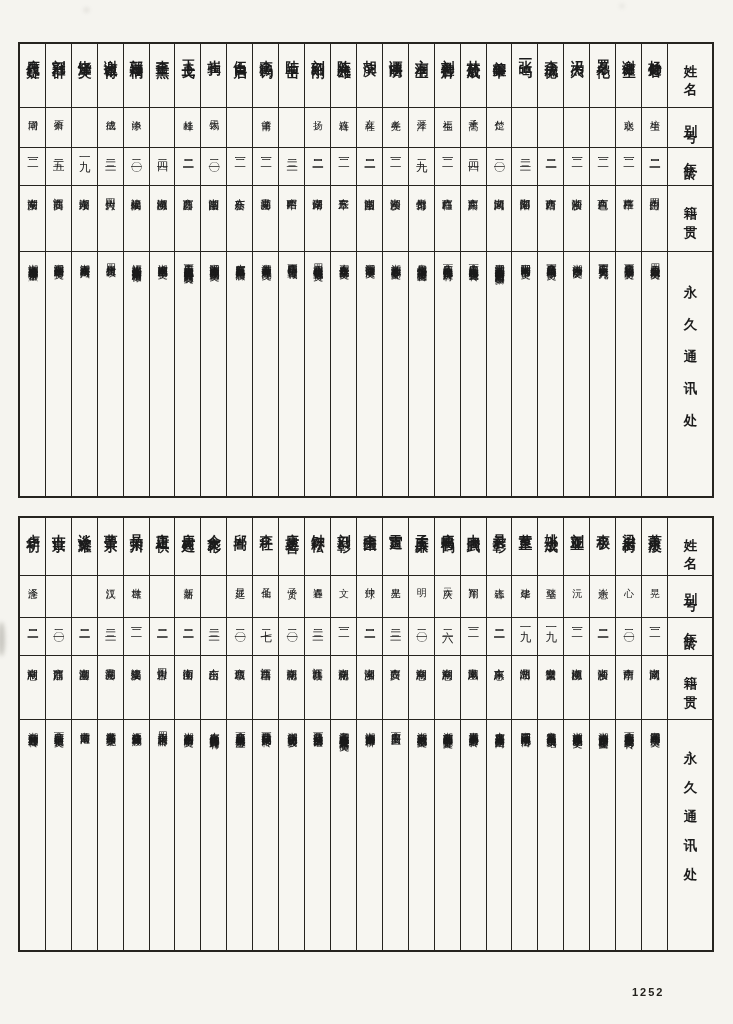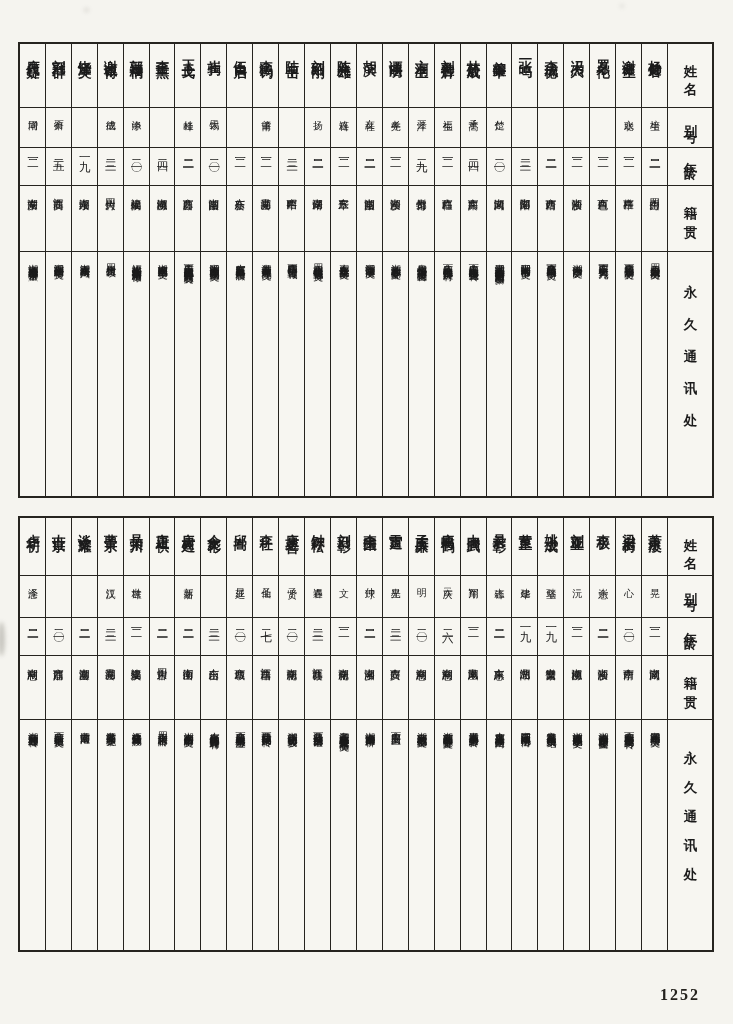--- a/index.html
+++ b/index.html
@@ -39,22 +39,22 @@
 
   .hl { font-weight:700; font-size:13.5px; }
   .hl1 { letter-spacing:18px; padding-top:9px; }
   .hl2 { letter-spacing:7px;  padding-top:5px; }
   .hl3 { letter-spacing:4px;  padding-top:3px; }
   .hl4 { letter-spacing:20px; padding-top:9px; }
   .t-top .hl5 { letter-spacing:32px; padding-top:22px; }
   .t-bot .hl5 { letter-spacing:29px; padding-top:20px; }
 
   .pageno {
-    position:absolute; top:986px; left:660px;
-    font-family:Liberation Serif, serif; font-size:16px; font-weight:700;
+    position:absolute; top:986px; left:632px;
+    font-family:Liberation Sans, sans-serif; font-size:11px; font-weight:700;
     letter-spacing:2px; color:#24221d;
   }
   .smudge { position:absolute; background:#8f8d85; opacity:.45; border-radius:50%; filter:blur(2px); }
   .sm1 { left:-2px; top:622px; width:7px; height:34px; }
   .sm2 { left:84px; top:8px; width:5px; height:4px; opacity:.3; }
   .sm3 { left:620px; top:4px; width:4px; height:4px; opacity:.25; }
 </style>
 </head>
 <body>
 

